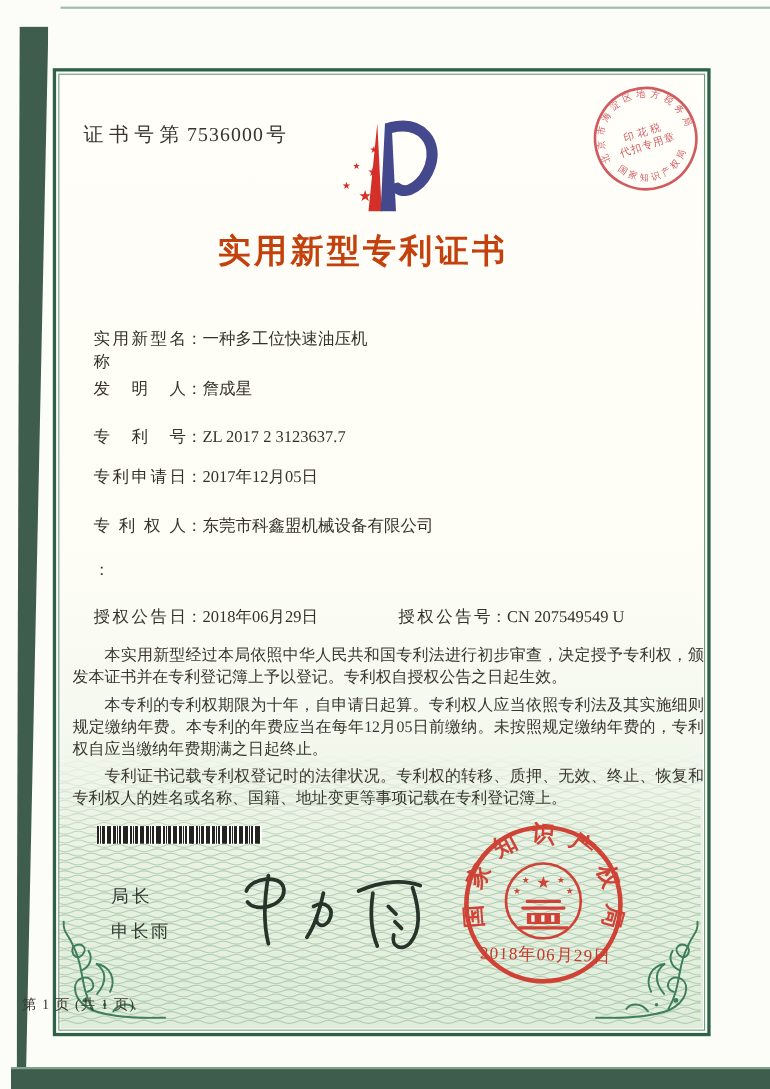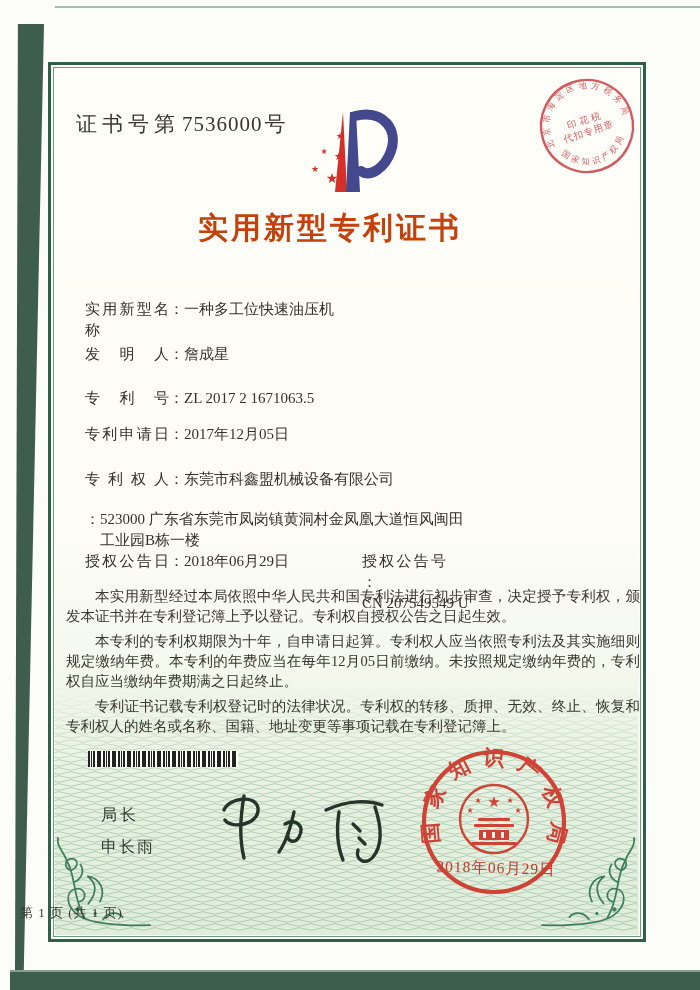--- a/index.html
+++ b/index.html
@@ -13,33 +13,33 @@
   .top-hairline{position:absolute;left:55px;top:6px;width:645px;height:2px;background:#a3bdab;}
   
   .frame{position:absolute;left:48px;top:62px;width:592px;height:874px;border:3px solid #2e6147;z-index:0;}
   .frame-inner{position:absolute;inset:2px;border:1px solid #6e9a7f;}
   .paper{position:absolute;inset:4px;background:linear-gradient(180deg,#fffef9 0%,#fdfdf5 52%,#f6f9ef 66%,#e9f2e3 82%,#e0edda 100%);}
   .waves{position:absolute;left:53px;top:686px;width:584px;height:248px;z-index:1;}
   .ornament{position:absolute;width:98px;height:100px;z-index:2;}
   .ornament.bl{left:54px;top:834px;}
   .ornament.br{left:540px;top:834px;transform:scaleX(-1);}
   
-  .cert-no{position:absolute;left:76px;top:110px;font-size:21px;z-index:3;color:#37352e;}
+  .cert-no{position:absolute;left:76px;top:110px;font-size:18px;z-index:3;color:#37352e;}
   .cert-no .cjk{letter-spacing:5px;}
   .cert-no .num{letter-spacing:1px;margin:0 2px;}
   .logo{position:absolute;left:299px;top:106px;width:104px;height:92px;z-index:3;}
   .title{position:absolute;left:165px;top:208px;width:330px;text-align:center;font-size:30px;font-weight:bold;
          letter-spacing:3px;color:#c2410c;z-index:3;}
   .field-row{position:absolute;left:85px;width:558px;display:flex;font-size:15px;line-height:21px;z-index:3;color:#33312a;}
   .f-label{width:84px;text-align:justify;text-align-last:justify;flex:none;}
   .f-colon{width:15px;flex:none;}
   .f-value{flex:1;white-space:pre-line;}
   .r0{top:299px}.r1{top:344px}.r2{top:388px}.r3{top:424px}.r4{top:469px}.r5{top:509px}.r6{top:551px}
   .grant-left{display:flex;width:277px;}
-  .grant-right{display:flex;position:absolute;left:277px;top:0;width:280px;flex-direction:column;}
+  .grant-right{display:flex;position:absolute;left:277px;top:0;width:280px;}
   .body{position:absolute;left:66px;top:586px;width:574px;font-size:14.5px;line-height:20px;
         text-align:justify;z-index:3;color:#38362e;}
   .body p{margin:0 0 5px;text-indent:2em;}
   .barcode{position:absolute;left:88px;top:751px;width:150px;height:16px;z-index:3;background:#fff;
     background-image:repeating-linear-gradient(90deg,#22221f 0 2px,transparent 2px 5px),
                      repeating-linear-gradient(90deg,#22221f 0 1px,transparent 1px 3px);}
   .director-title{position:absolute;left:101px;top:805px;font-size:16px;letter-spacing:3px;z-index:3;color:#2f3a30;text-align:right;}
   .director-name{position:absolute;left:101px;top:837px;font-size:16px;letter-spacing:2px;z-index:3;color:#2f3a30;}
   .signature{position:absolute;left:208px;top:780px;width:205px;height:88px;z-index:4;}
   .seal{position:absolute;left:419px;top:747px;width:150px;height:150px;z-index:3;opacity:.93;}
@@ -179,36 +179,34 @@
     <span class="f-value">一种多工位快速油压机</span>
   </div>
   <div class="field-row r1">
     <span class="f-label">发明人</span>
     <span class="f-colon">：</span>
     <span class="f-value">詹成星</span>
   </div>
   <div class="field-row r2">
     <span class="f-label">专利号</span>
     <span class="f-colon">：</span>
-    <span class="f-value">ZL 2017 2 1671063.5</span>
+    <span class="f-value">ZL 2017 2 3123637.7</span>
   </div>
   <div class="field-row r3">
     <span class="f-label">专利申请日</span>
     <span class="f-colon">：</span>
     <span class="f-value">2017年12月05日</span>
   </div>
   <div class="field-row r4">
     <span class="f-label">专利权人</span>
     <span class="f-colon">：</span>
     <span class="f-value">东莞市科鑫盟机械设备有限公司</span>
   </div>
   <div class="field-row r5">
     <span class="f-colon">：</span>
-    <span class="f-value">523000 广东省东莞市凤岗镇黄洞村金凤凰大道恒风闽田
-工业园B栋一楼</span>
   </div>
   <div class="field-row r6" style="position:absolute;">
     <span class="grant-left">
       <span class="f-label">授权公告日</span>
       <span class="f-colon">：</span>
       <span class="f-value">2018年06月29日</span>
     </span>
     <span class="grant-right">
       <span class="f-label">授权公告号</span>
       <span class="f-colon">：</span>

